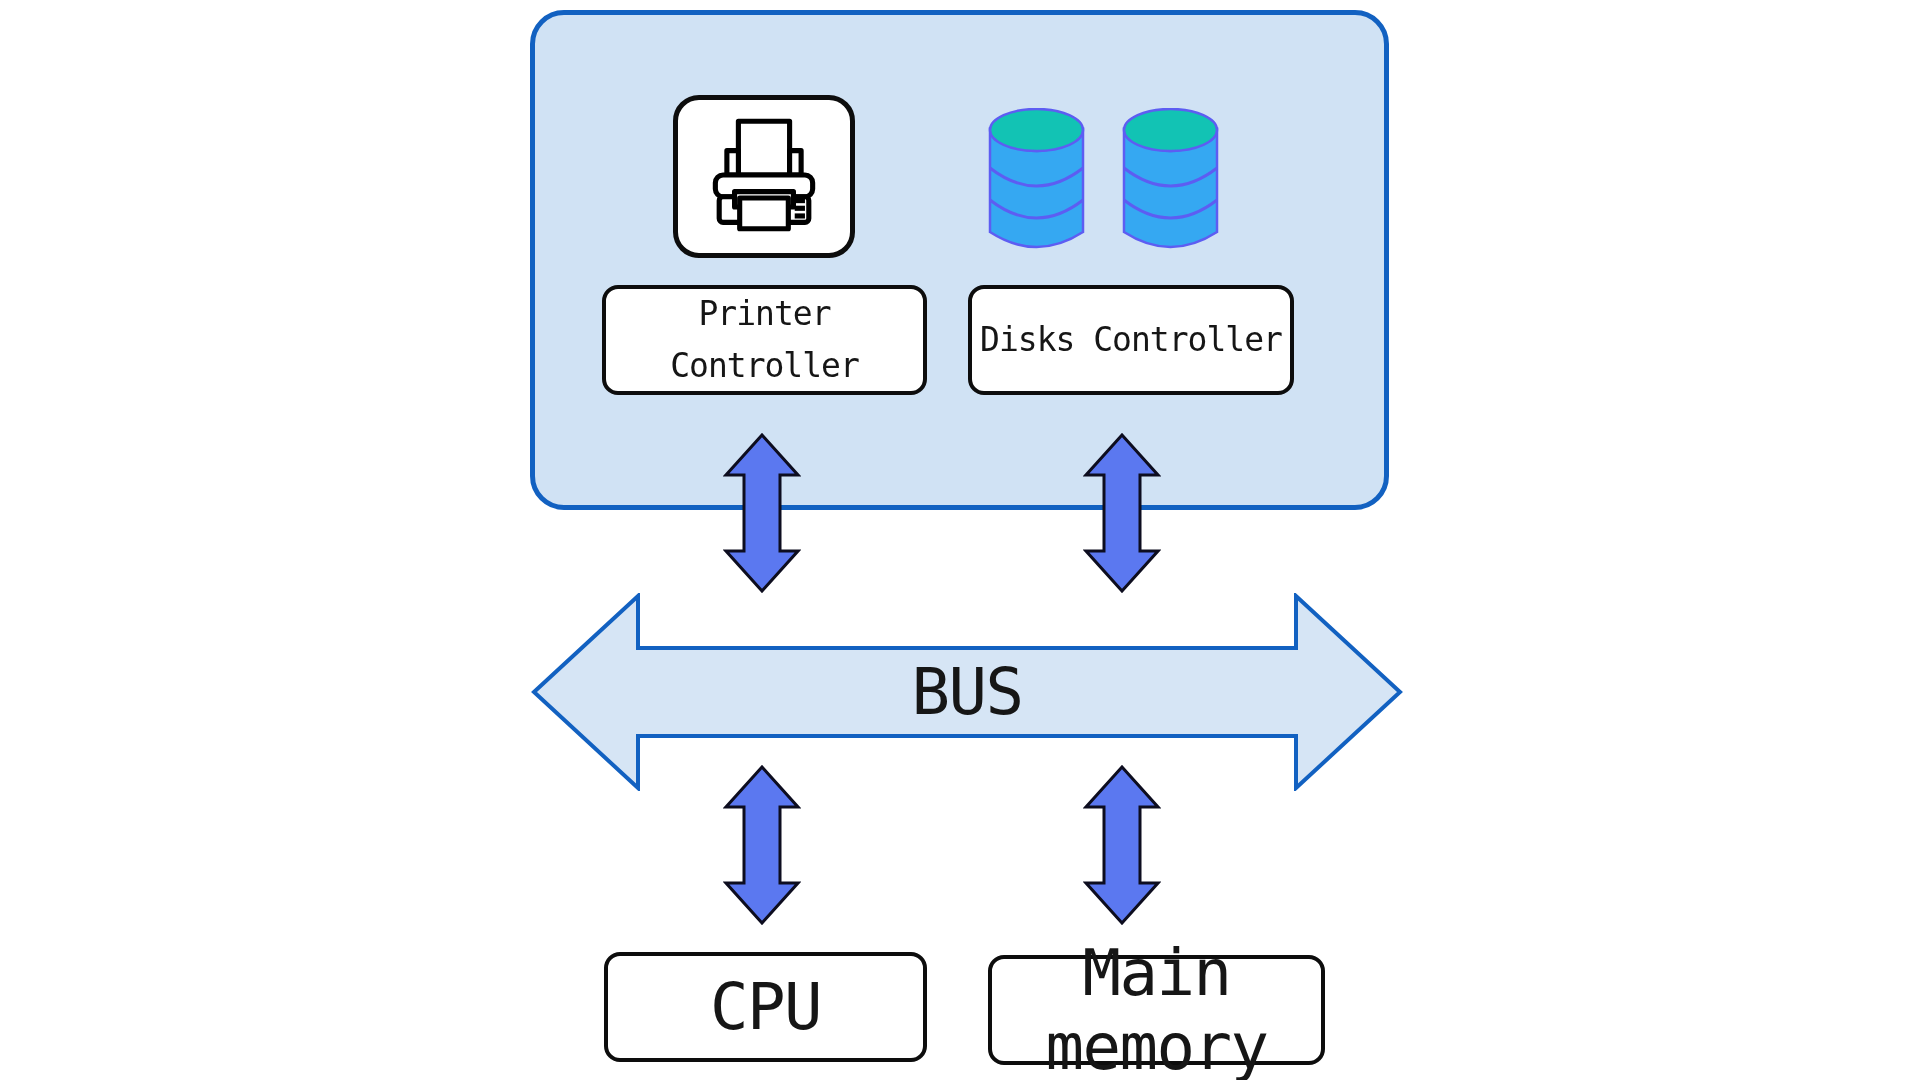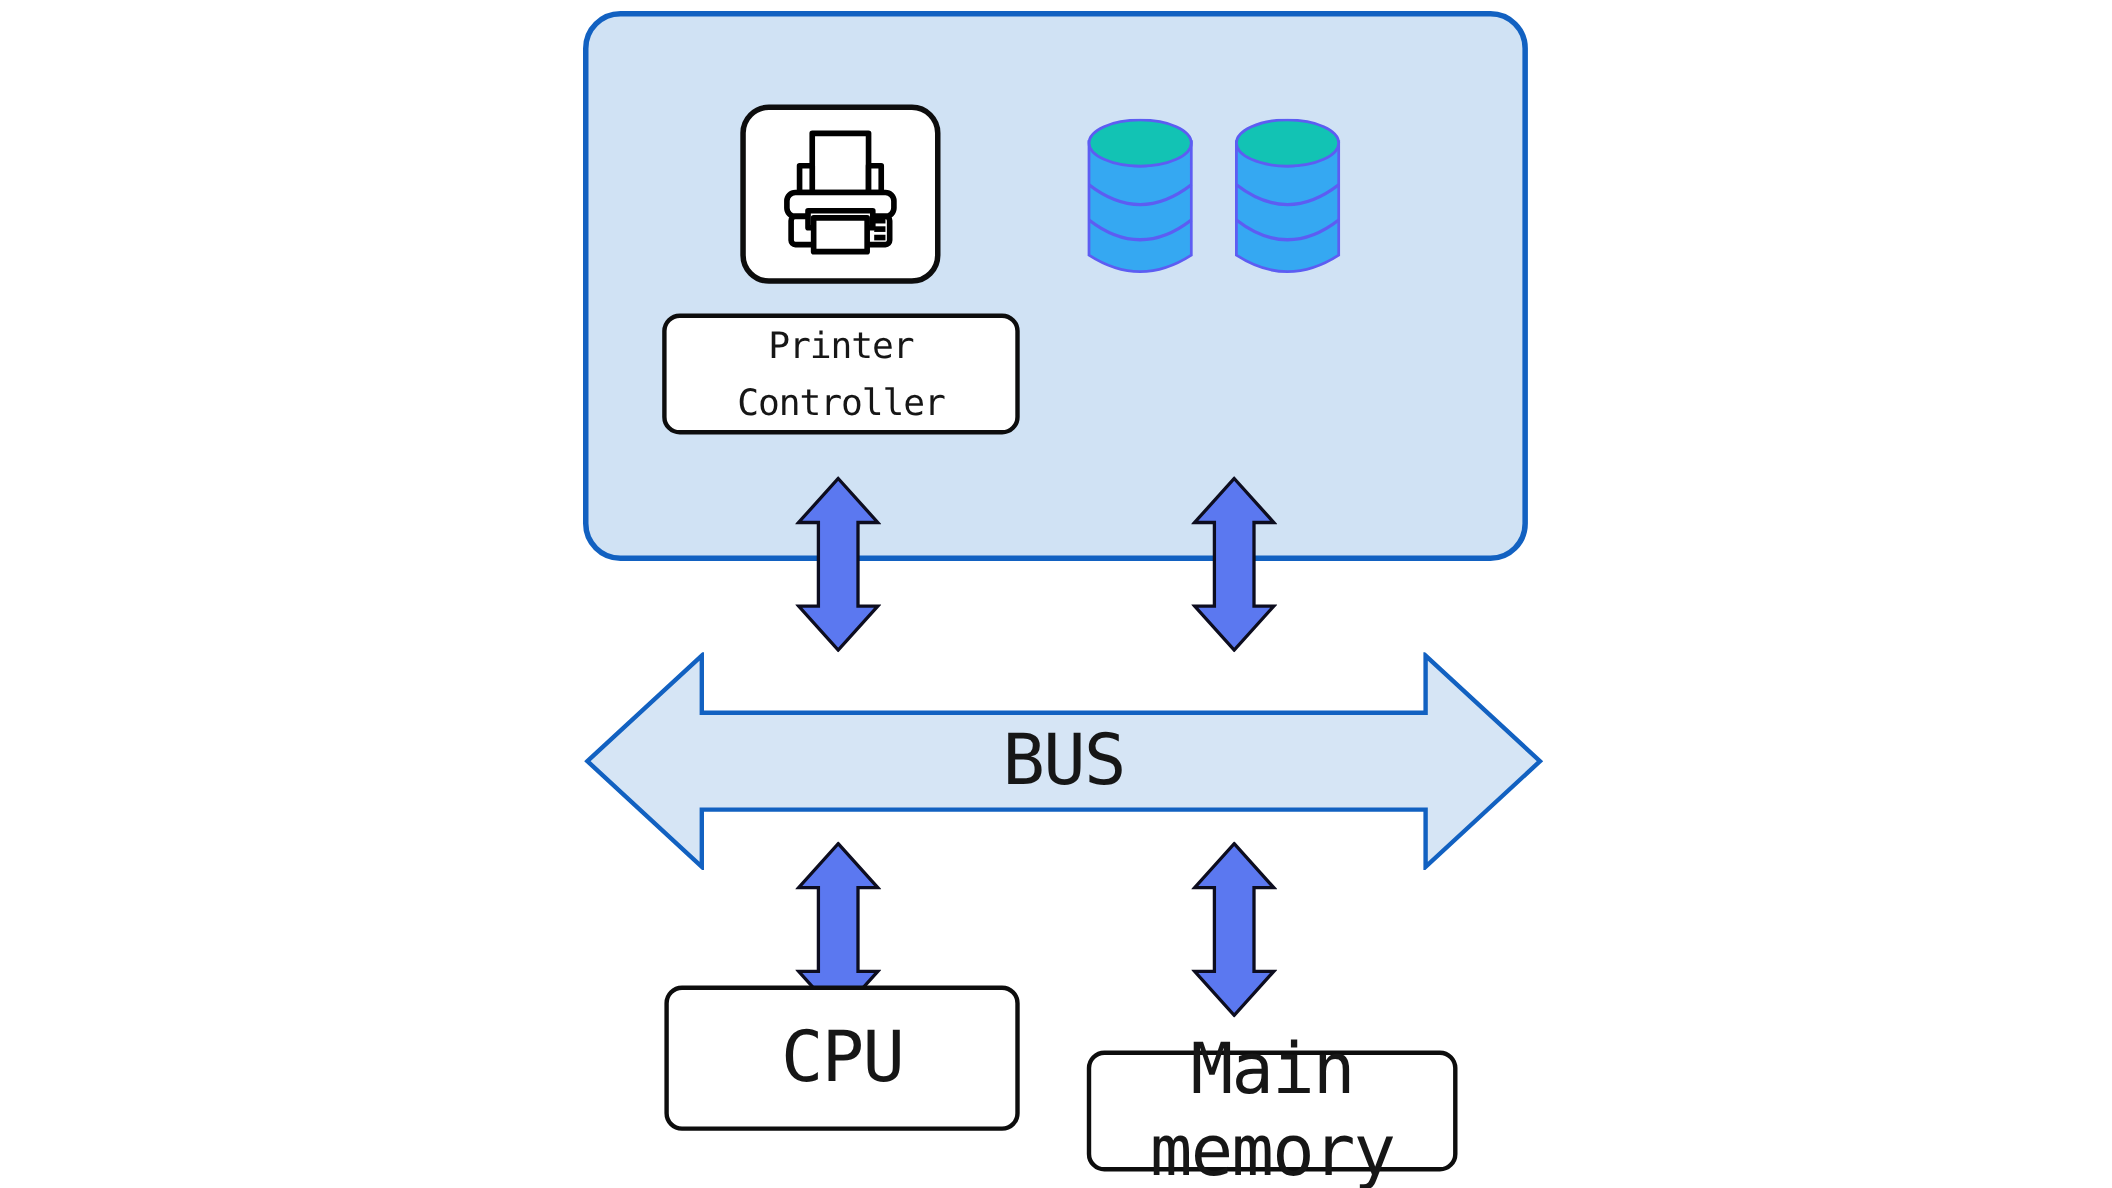--- a/index.html
+++ b/index.html
@@ -67,21 +67,21 @@
     line-height: 52px;
     color: var(--text-color);
   }
   .big-font {
     font-size: 64px;
     letter-spacing: -1.5px;
     color: var(--text-color);
   }
   .printer-controller { left: 602px; top: 285px; width: 325px; height: 110px; align-items: center; }
   .disks-controller   { left: 968px; top: 285px; width: 326px; height: 110px; }
-  .cpu-box            { left: 604px; top: 896px; width: 323px; height: 132px; }
+  .cpu-box            { left: 604px; top: 952px; width: 323px; height: 110px; }
   .memory-box         { left: 972px; top: 955px; width: 337px; height: 110px; margin-left: 16px; }
 
   
   .v-arrow { width: 78px; height: 160px; }
   .v-arrow svg { width: 100%; height: 100%; display: block; }
   .va-top-left  { left: 723px;  top: 433px; }
   .va-top-right { left: 1083px; top: 433px; }
   .va-bot-left  { left: 723px;  top: 765px; }
   .va-bot-right { left: 1083px; top: 765px; }
 
@@ -139,20 +139,23 @@
       <path d="M2,22 L2,124 Q48.5,154 95,124 L95,22 Q48.5,64 2,22 Z" fill="var(--disk-blue)" stroke="var(--disk-line)" stroke-width="2.5"></path>
       <path d="M2,60 Q48.5,96 95,60" fill="none" stroke="var(--disk-line)" stroke-width="3"></path>
       <path d="M2,92 Q48.5,128 95,92" fill="none" stroke="var(--disk-line)" stroke-width="3"></path>
       <ellipse cx="48.5" cy="22" rx="46.5" ry="21" fill="var(--disk-teal)" stroke="var(--disk-line)" stroke-width="2.5"></ellipse>
     </svg>
   </div>
 
   <div class="abs label-box printer-controller ctrl-font">
     <span>Printer Controller</span>
   </div>
+  <div class="abs label-box disks-controller ctrl-font">
+    <span>Disks Controller</span>
+  </div>
 
   <div class="abs v-arrow va-top-left">
     <svg viewBox="0 0 78 160">
       <polygon points="39,2 75,42 57,42 57,118 75,118 39,158 3,118 21,118 21,42 3,42" fill="var(--arrow-fill)" stroke="var(--arrow-stroke)" stroke-width="3"></polygon>
     </svg>
   </div>
   <div class="abs v-arrow va-top-right">
     <svg viewBox="0 0 78 160">
       <polygon points="39,2 75,42 57,42 57,118 75,118 39,158 3,118 21,118 21,42 3,42" fill="var(--arrow-fill)" stroke="var(--arrow-stroke)" stroke-width="3"></polygon>
     </svg>

